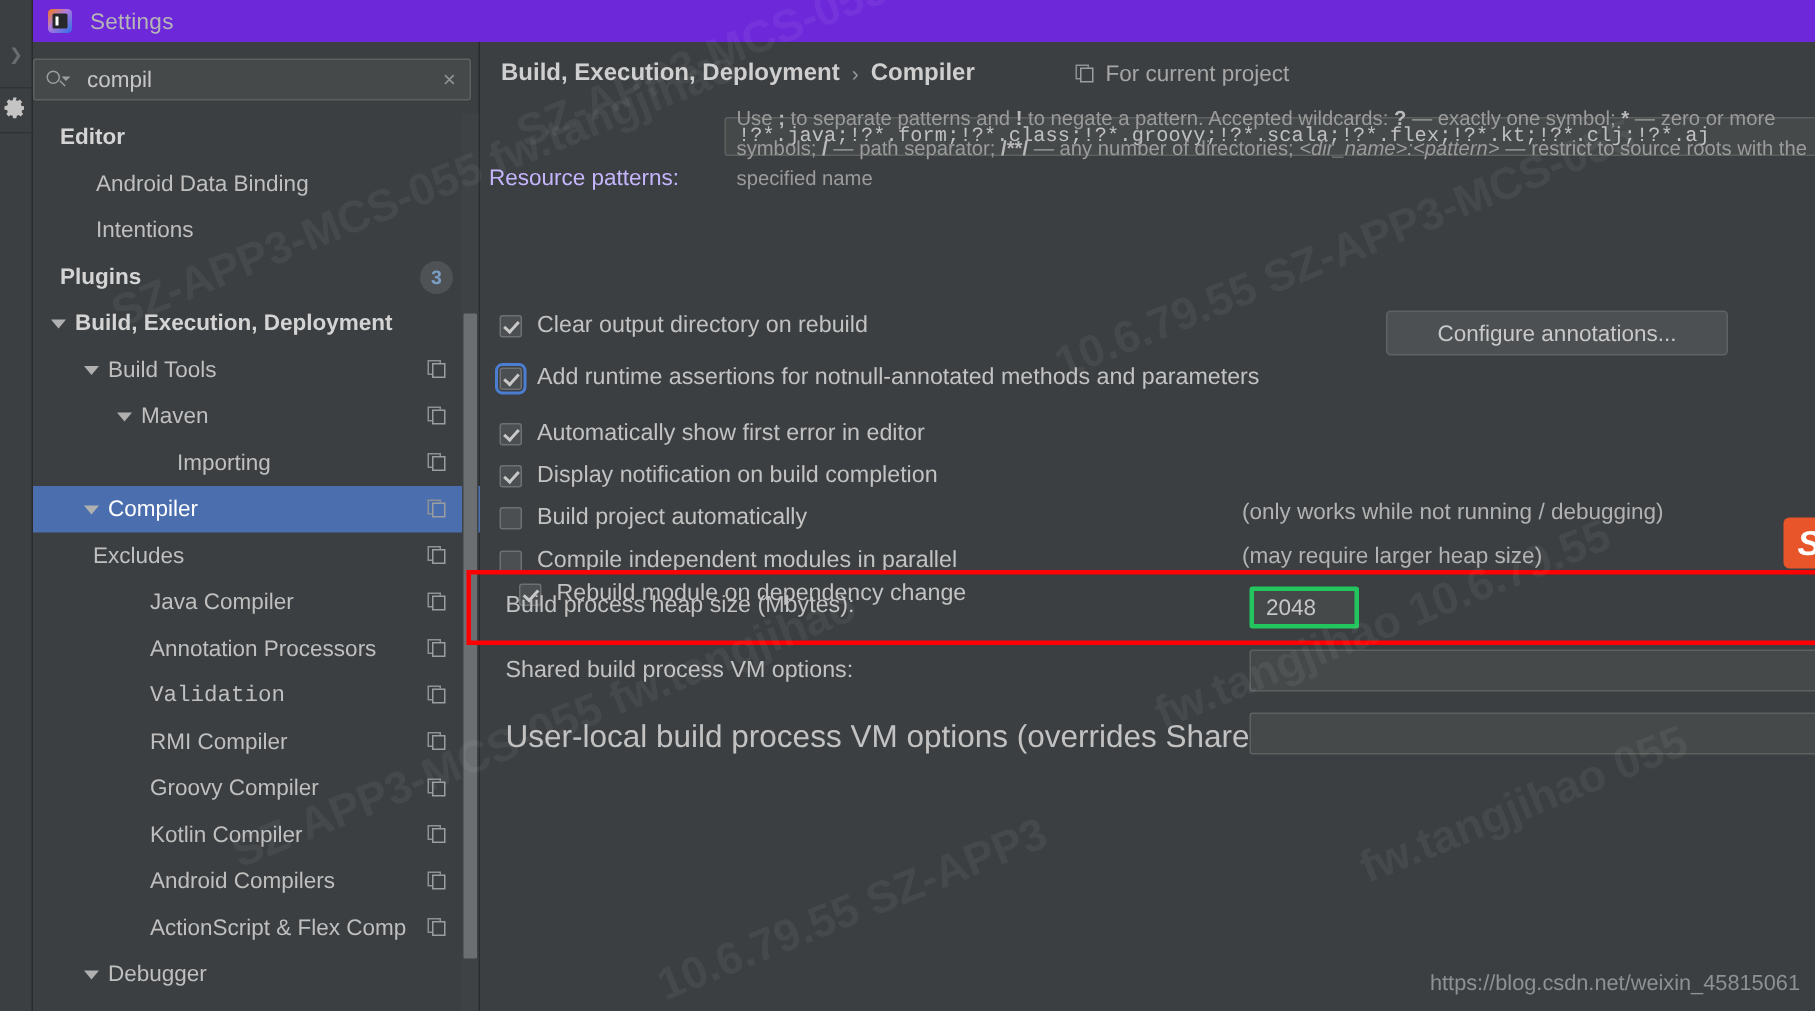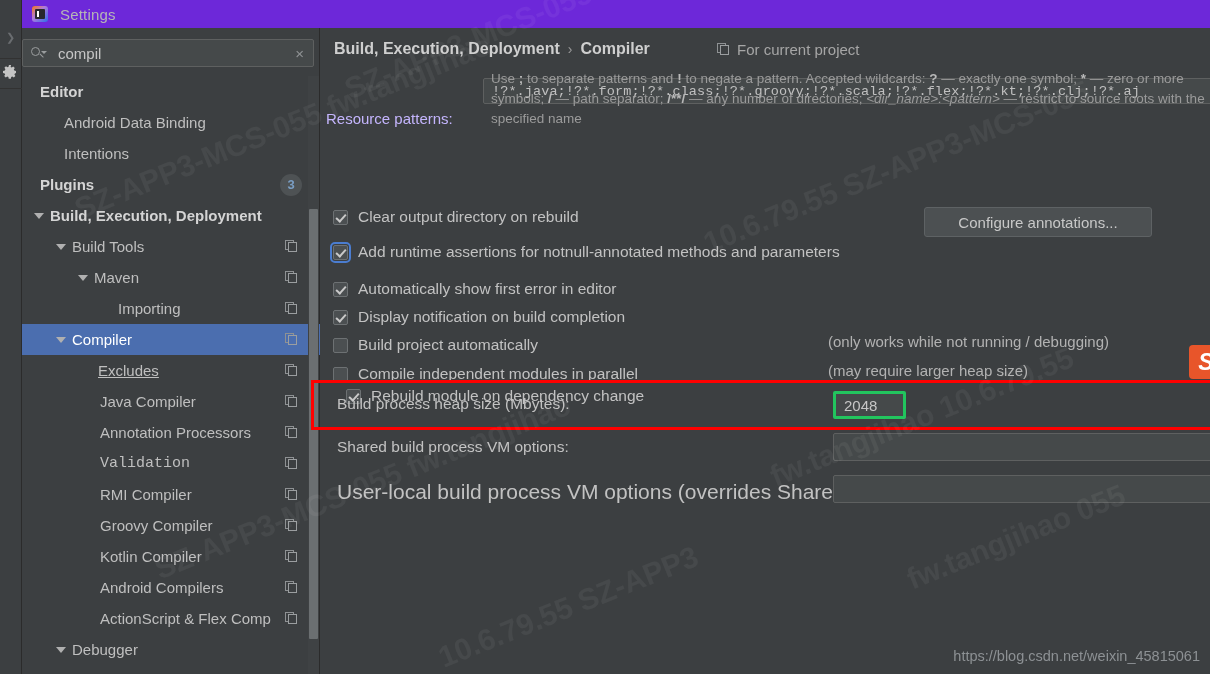--- a/index.html
+++ b/index.html
@@ -355,21 +355,21 @@
         </div>
         <div class="tree-row selected">
           <span class="arrow" style="left: 34px;"></span>
           <span class="tree-label" style="margin-left: 50px;">Compiler</span>
           <span class="copy-icon">
             <span class="back"></span>
             <span class="front"></span>
           </span>
         </div>
         <div class="tree-row">
-          <span class="tree-label" style="margin-left: 76px; text-decoration: underline;">Excludes</span>
+          <span class="tree-label" style="margin-left: 40px;">Excludes</span>
           <span class="copy-icon">
             <span class="back"></span>
             <span class="front"></span>
           </span>
         </div>
         <div class="tree-row">
           <span class="tree-label" style="margin-left: 78px;">Java Compiler</span>
           <span class="copy-icon">
             <span class="back"></span>
             <span class="front"></span>

